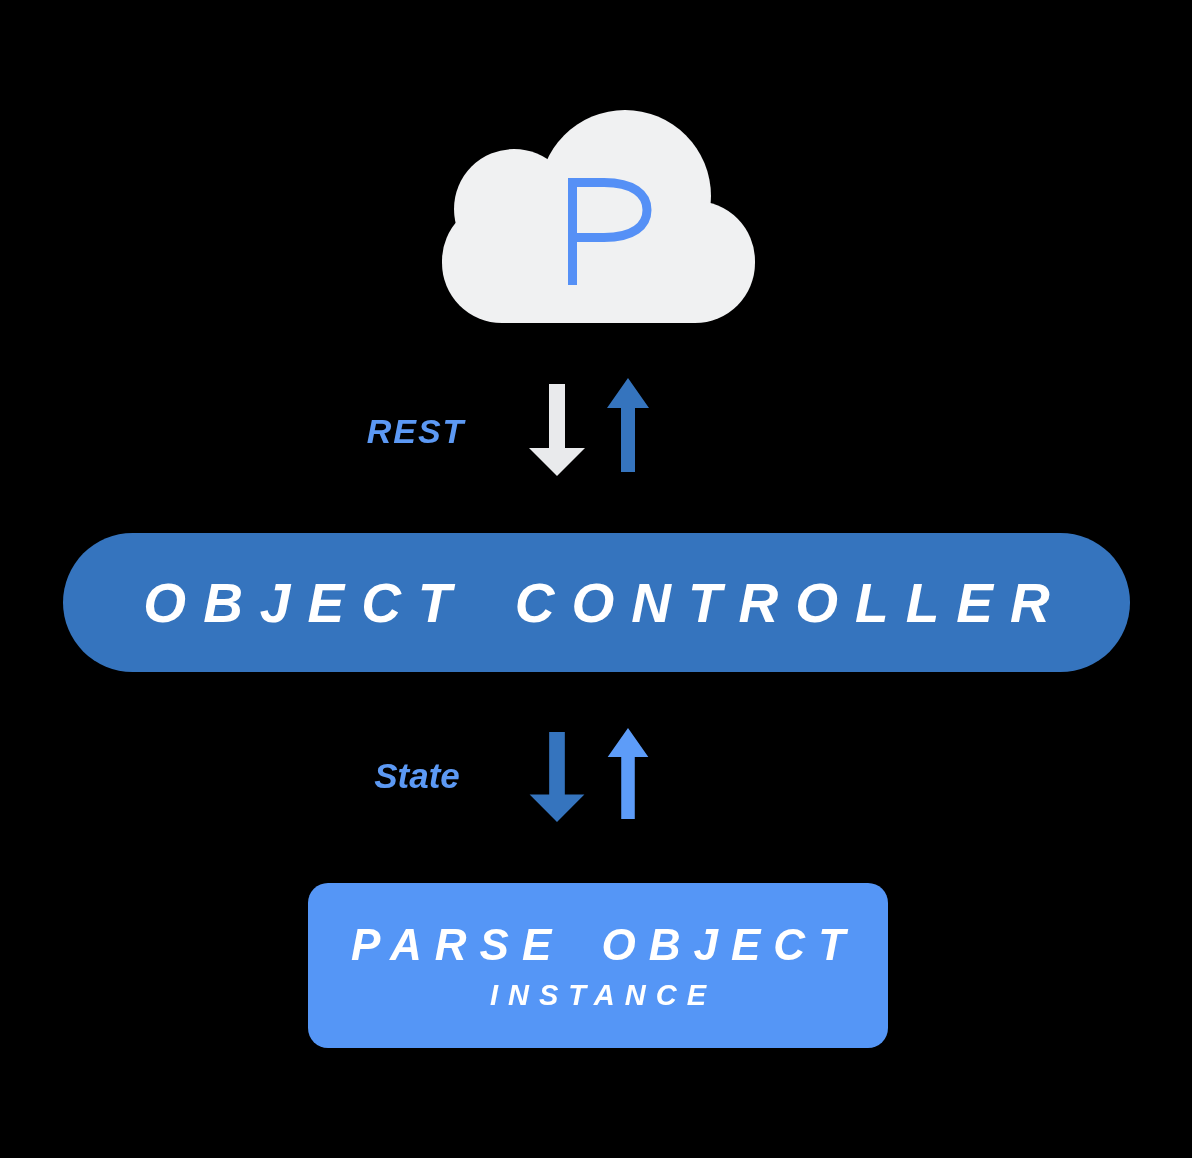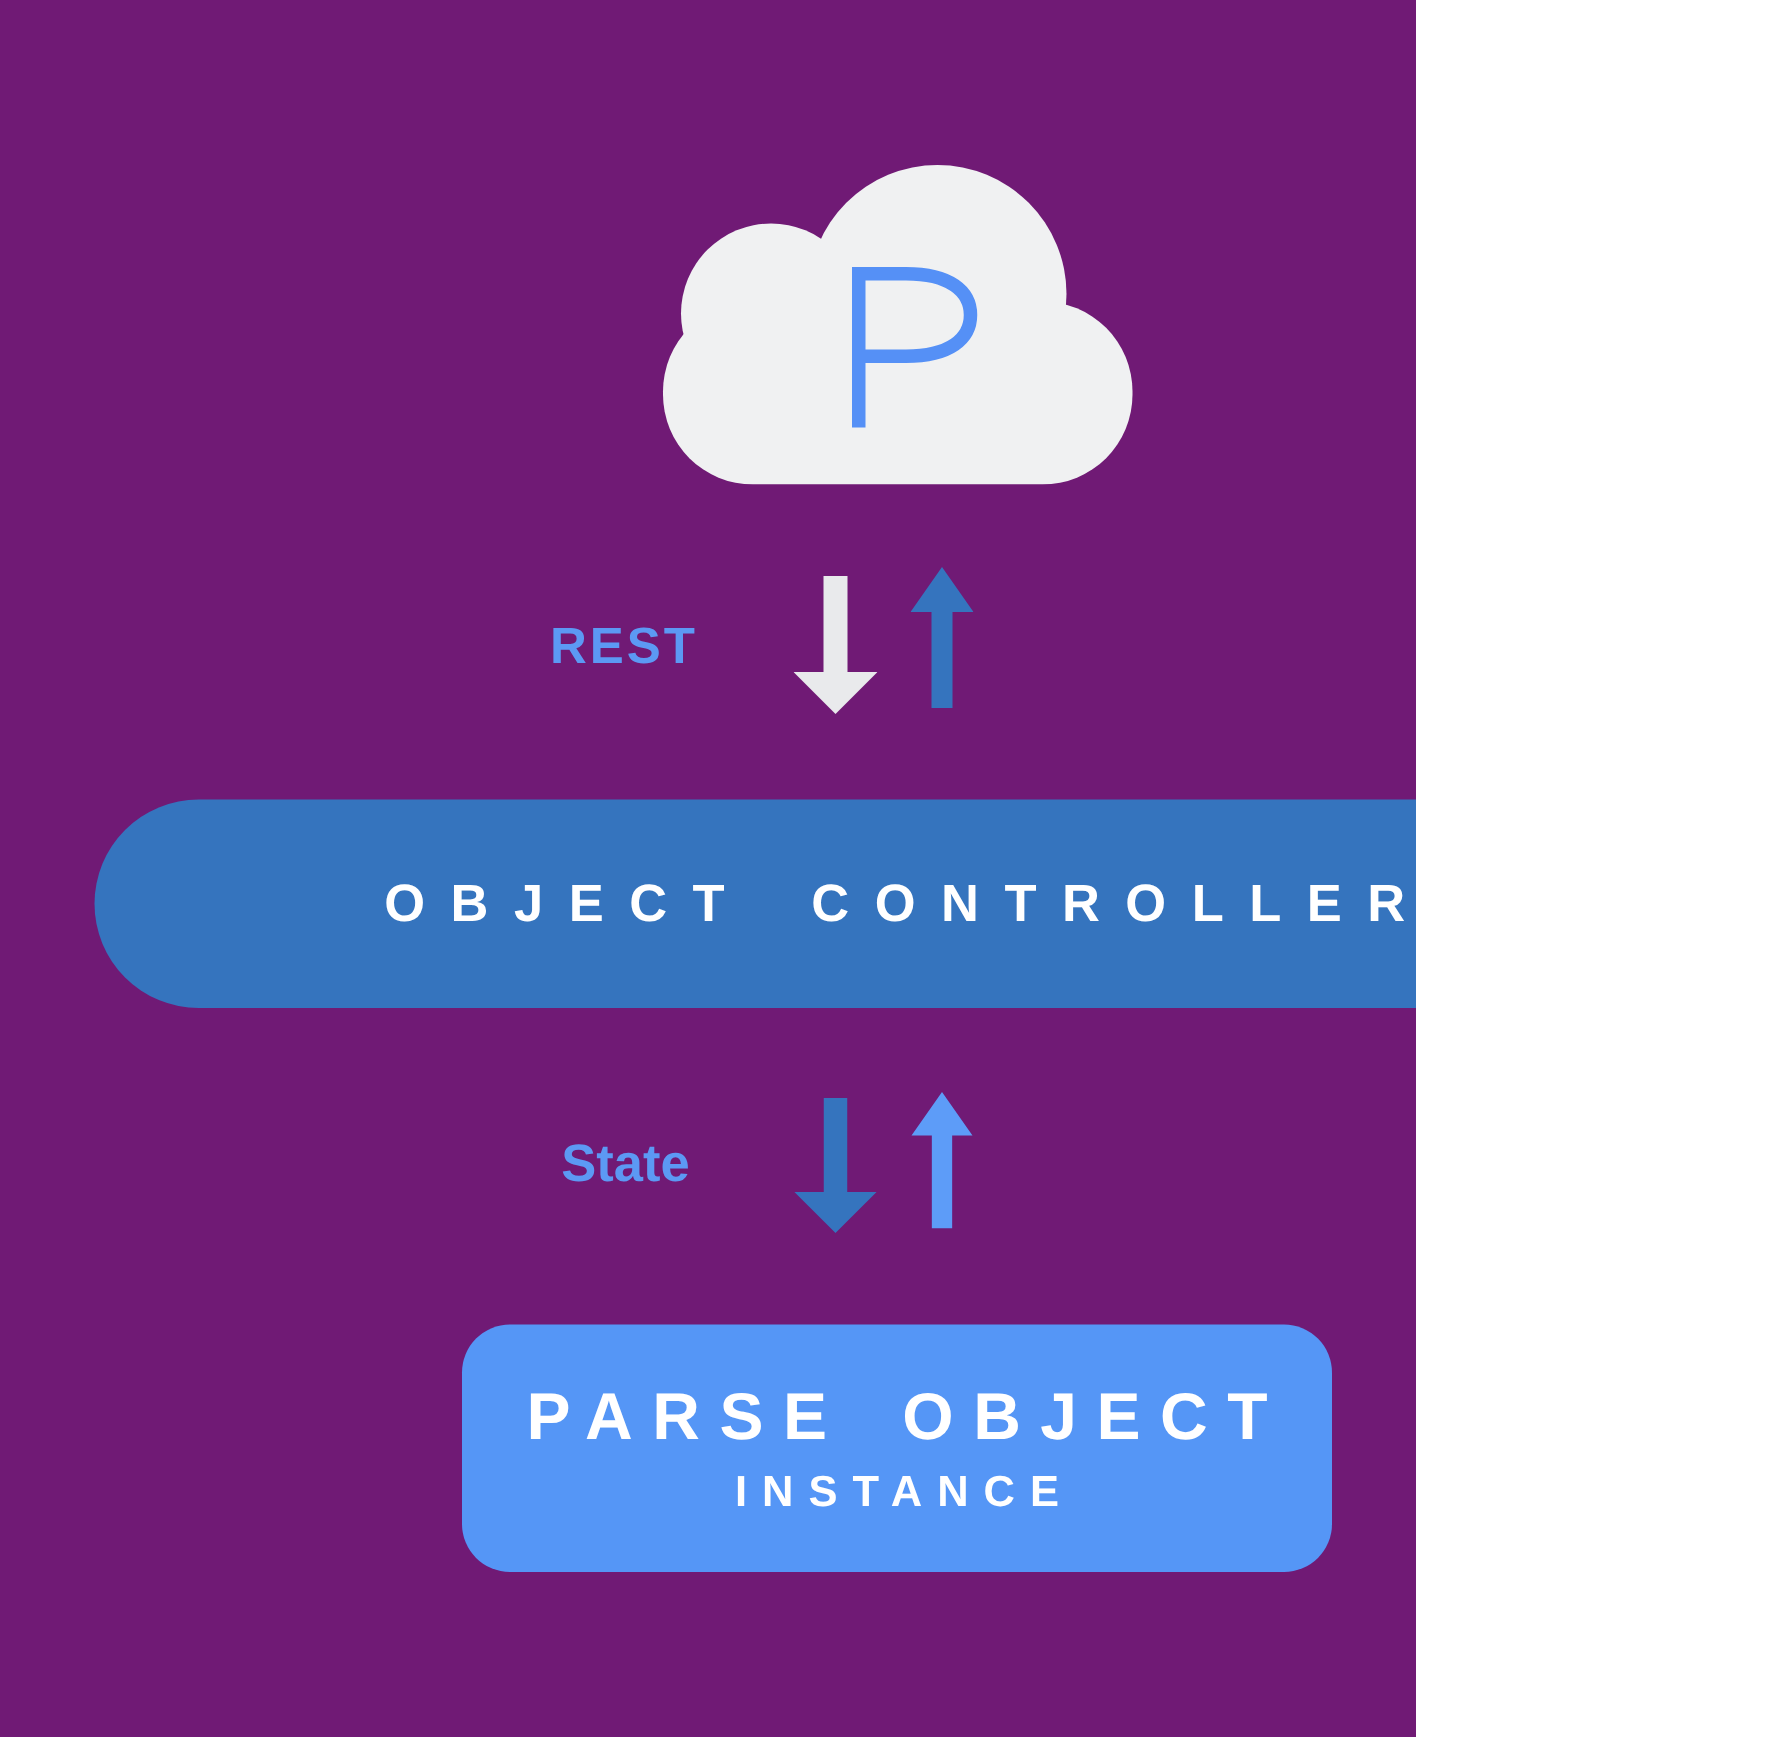--- a/index.html
+++ b/index.html
@@ -3,24 +3,25 @@
 <meta charset="utf-8">
 <style>
   html, body {
     margin: 0;
     padding: 0;
     background: #ffffff;
     font-family: "Liberation Sans", sans-serif;
   }
   .canvas {
     position: relative;
-    width: 944px;
+    width: 1192px;
     height: 1158px;
-    background: #701a75;
+    background: #000000;
     overflow: hidden;
+    font-style: italic;
   }
   .abs { position: absolute; }
 
   
   .cloud-svg { left: 440px; top: 108px; width: 316px; height: 215px; }
   .cloud-shape { fill: var(--cloud-gray); }
   .p-letter { fill: none; stroke: var(--p-blue); stroke-width: 9px; }
 
   
   .conn-label {
@@ -49,30 +50,30 @@
     color: var(--text-white);
     font-weight: bold;
   }
   .controller-pill {
     left: 63px; top: 533px;
     width: 1067px; height: 139px;
     border-radius: 70px;
     background: var(--dark-blue);
   }
   .controller-pill .pill-text {
-    font-size: 35px;
+    font-size: 55px;
     letter-spacing: 17px;
     word-spacing: 14px;
     padding-left: 17px; 
     white-space: nowrap;
   }
   .parse-pill {
     left: 308px; top: 883px;
     width: 580px; height: 165px;
-    border-radius: 32px;
+    border-radius: 20px;
     background: var(--parse-blue);
     flex-direction: column;
     gap: 9px;
   }
   .parse-line1 {
     font-size: 44px;
     letter-spacing: 13px;
     word-spacing: 12px;
     padding-left: 13px;
     white-space: nowrap;

